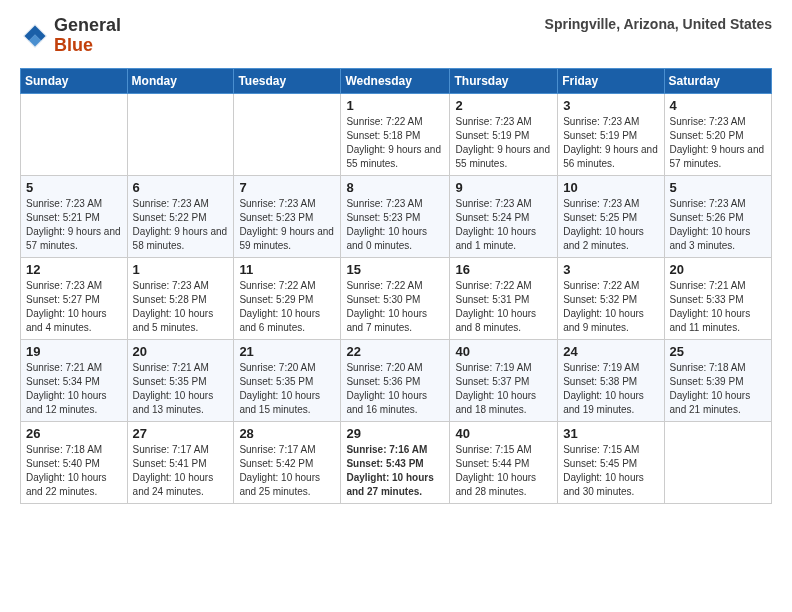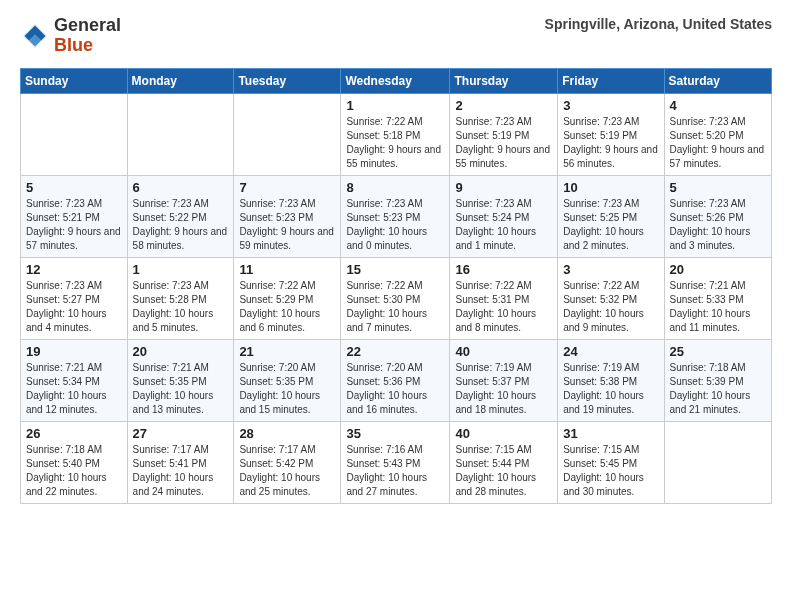--- a/index.html
+++ b/index.html
@@ -305,22 +305,22 @@
 Sunset: 5:41 PM
 Daylight: 10 hours and 24 minutes.</div>
           </td>
           <td>
             <div class="day-number">28</div>
             <div class="day-info" style="white-space: pre-line;">Sunrise: 7:17 AM
 Sunset: 5:42 PM
 Daylight: 10 hours and 25 minutes.</div>
           </td>
           <td>
-            <div class="day-number">35</div>
-            <div class="day-info" style="white-space: pre-line;">Sunrise: 7:16 AM
+            <div class="day-number">29</div>
+            <div class="day-info" style="white-space: pre-line; font-weight: bold;">Sunrise: 7:16 AM
 Sunset: 5:43 PM
 Daylight: 10 hours and 27 minutes.</div>
           </td>
           <td>
             <div class="day-number">40</div>
             <div class="day-info" style="white-space: pre-line;">Sunrise: 7:15 AM
 Sunset: 5:44 PM
 Daylight: 10 hours and 28 minutes.</div>
           </td>
           <td>

